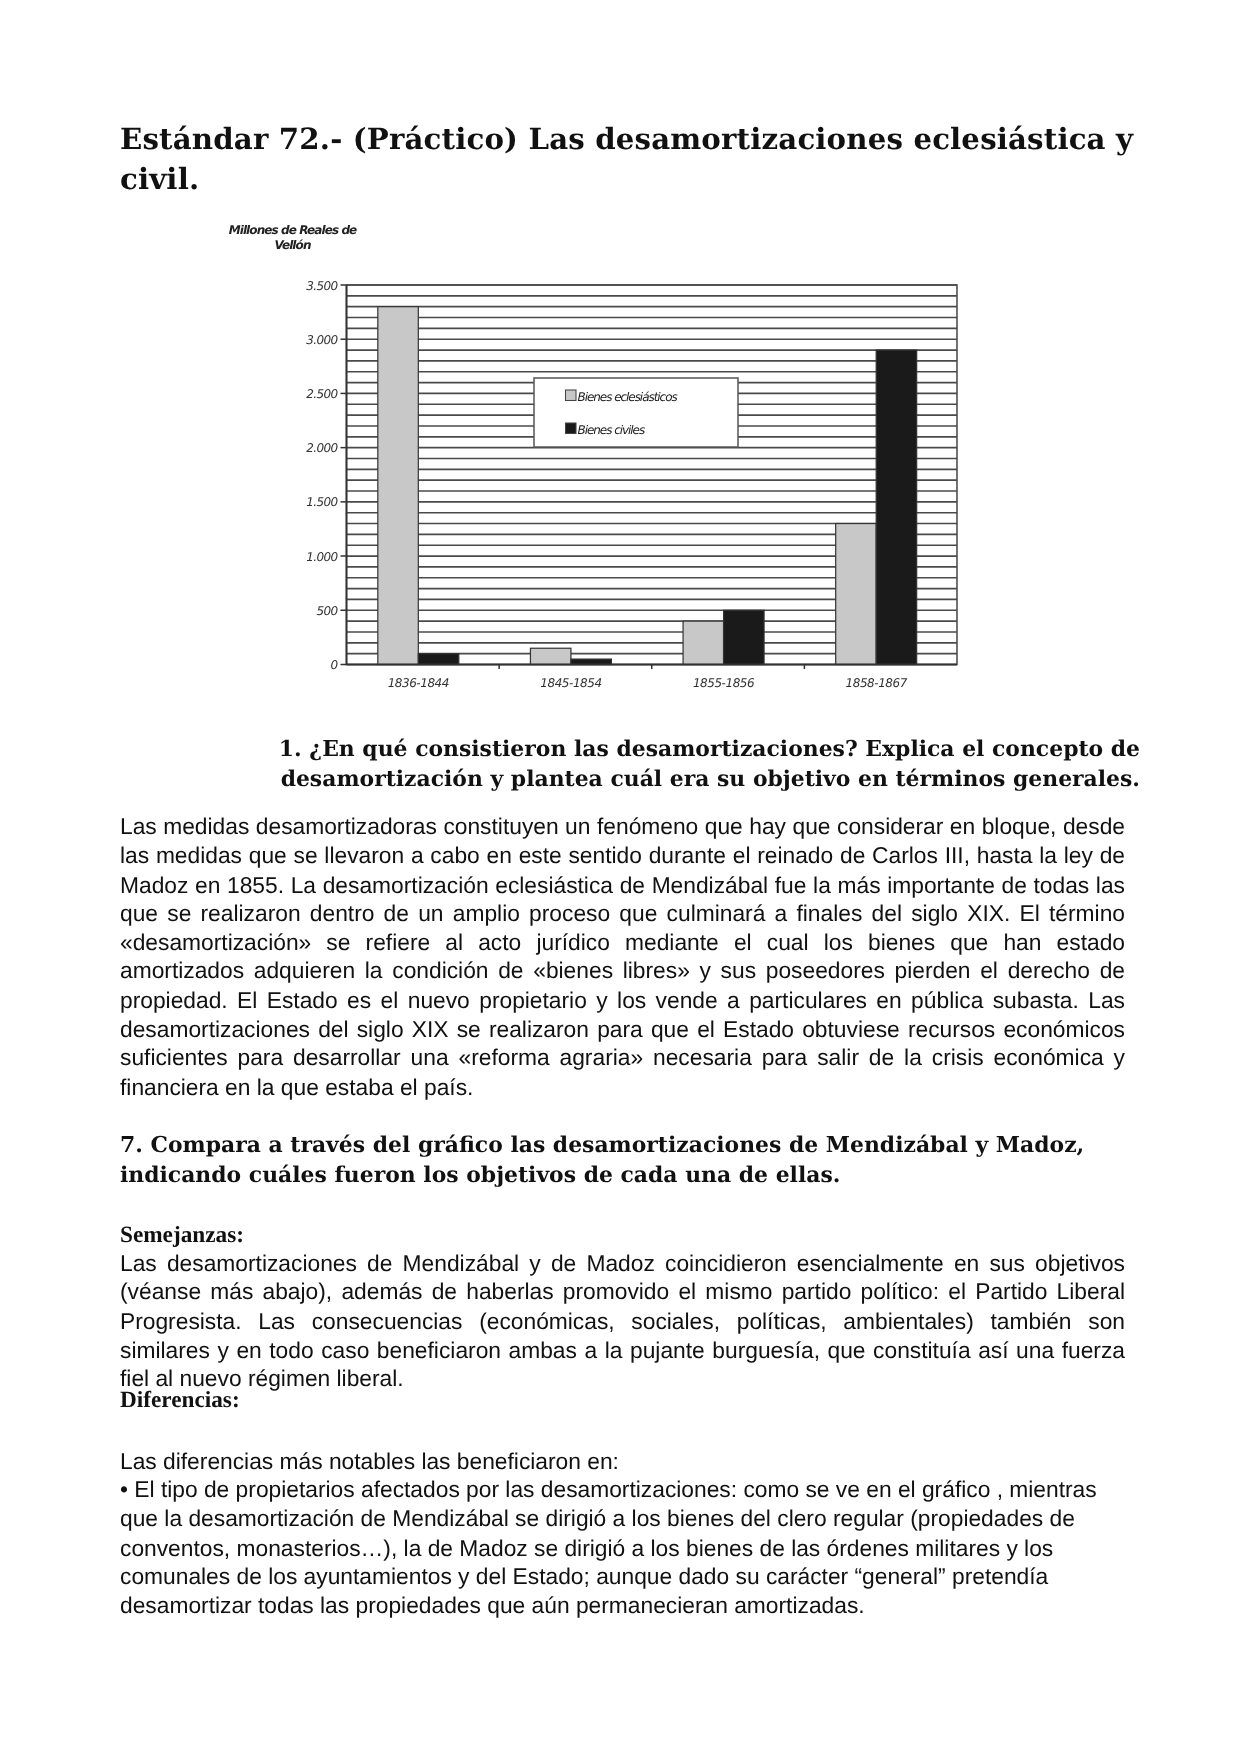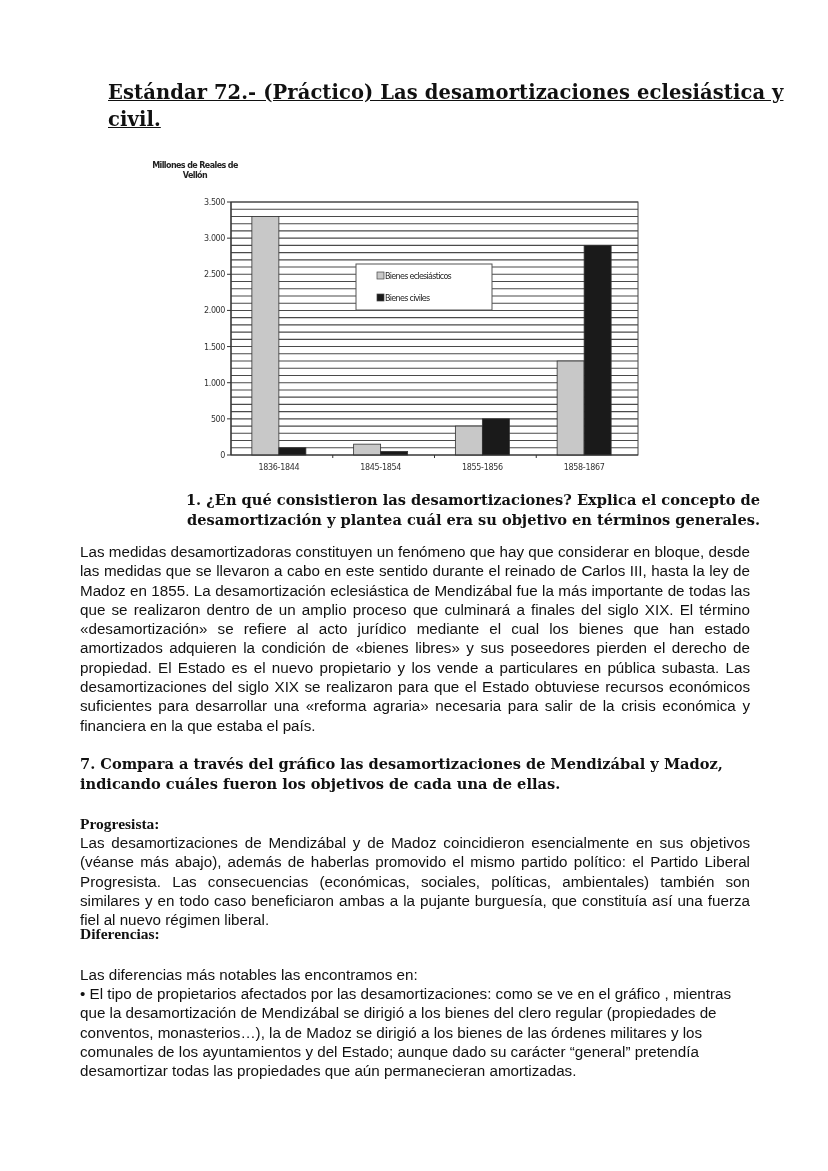--- a/index.html
+++ b/index.html
@@ -1,18 +1,18 @@
 <!DOCTYPE html>
 <html><head>
 <meta charset="utf-8">
 <style>
   html, body { margin:0; padding:0; background:#ffffff; }
   body { width:828px; height:1171px; position:relative; overflow:hidden; color:#111; }
-  .title { position:absolute; left:80px; top:79px; width:680px; font-family:"DejaVu Serif", serif; font-weight:bold; font-size:19.5px; line-height:27px; text-decoration:underline; letter-spacing:0.1px;margin-left:28px; }
-  .chart { position:absolute; left:148px; top:152px; width:510px; height:335px; }
+  .title { position:absolute; left:80px; top:79px; width:680px; font-family:"DejaVu Serif", serif; font-weight:bold; font-size:19.5px; line-height:27px; letter-spacing:0.1px; }
+  .chart { position:absolute; left:148px; top:140px; width:510px; height:335px;font-style:italic; }
   .chart svg { display:block; }
   .q { position:absolute; left:80px; width:680px; font-family:"DejaVu Serif", serif; font-weight:bold; font-size:14.6px; line-height:20px; }
   .p { position:absolute; left:80px; width:670px; font-family:Liberation Sans, sans-serif; font-size:15.2px; line-height:19.3px; text-align:justify; }
   .p.left { text-align:left; }
   .h { position:absolute; left:80px; font-family:"Liberation Serif", serif; font-weight:bold; font-size:15.5px; line-height:19px; }
 </style>
 </head>
 <body>
 
 <div class="title">Estándar 72.- (Práctico) Las desamortizaciones eclesiástica y civil.</div>
@@ -107,18 +107,18 @@
         <rect x="229" y="142" width="7" height="7" fill="#1a1a1a" stroke="#444" stroke-width="0.7"></rect>
         <text x="237" y="149" font-family="&quot;DejaVu Sans&quot;, sans-serif" font-size="8" letter-spacing="-0.7" fill="#222">Bienes civiles</text>
       </g>
   </svg>
 </div>
 
 <div class="q" style="top:490px;text-align:right;">1. ¿En qué consistieron las desamortizaciones? Explica el concepto de desamortización y plantea cuál era su objetivo en términos generales.</div>
 <div class="p" style="top:542px;">Las medidas desamortizadoras constituyen un fenómeno que hay que considerar en bloque, desde las medidas que se llevaron a cabo en este sentido durante el reinado de Carlos III, hasta la ley de Madoz en 1855. La desamortización eclesiástica de Mendizábal fue la más importante de todas las que se realizaron dentro de un amplio proceso que culminará a finales del siglo XIX. El término «desamortización» se refiere al acto jurídico mediante el cual los bienes que han estado amortizados adquieren la condición de «bienes libres» y sus poseedores pierden el derecho de propiedad. El Estado es el nuevo propietario y los vende a particulares en pública subasta. Las desamortizaciones del siglo XIX se realizaron para que el Estado obtuviese recursos económicos suficientes para desarrollar una «reforma agraria» necesaria para salir de la crisis económica y financiera en la que estaba el país.</div>
 
 <div class="q" style="top:754px;">7. Compara a través del gráfico las desamortizaciones de Mendizábal y Madoz, indicando cuáles fueron los objetivos de cada una de ellas.</div>
-<div class="h" style="top:814px;">Progresista:</div>
+<div class="h" style="top:814px;">Semejanzas:</div>
 <div class="p" style="top:833px;">Las desamortizaciones de Mendizábal y de Madoz coincidieron esencialmente en sus objetivos (véanse más abajo), además de haberlas promovido el mismo partido político: el Partido Liberal Progresista. Las consecuencias (económicas, sociales, políticas, ambientales) también son similares y en todo caso beneficiaron ambas a la pujante burguesía, que constituía así una fuerza fiel al nuevo régimen liberal.</div>
 
 <div class="h" style="top:924px;">Diferencias:</div>
-<div class="p left" style="top:965px;">Las diferencias más notables las encontramos en:</div>
+<div class="p left" style="top:965px;">Las diferencias más notables las beneficiaron en:</div>
 <div class="p left" style="top:984px;">• El tipo de propietarios afectados por las desamortizaciones: como se ve en el gráfico , mientras que la desamortización de Mendizábal se dirigió a los bienes del clero regular (propiedades de conventos, monasterios…), la de Madoz se dirigió a los bienes de las órdenes militares y los comunales de los ayuntamientos y del Estado; aunque dado su carácter “general” pretendía desamortizar todas las propiedades que aún permanecieran amortizadas.</div>
 
 </body></html>

